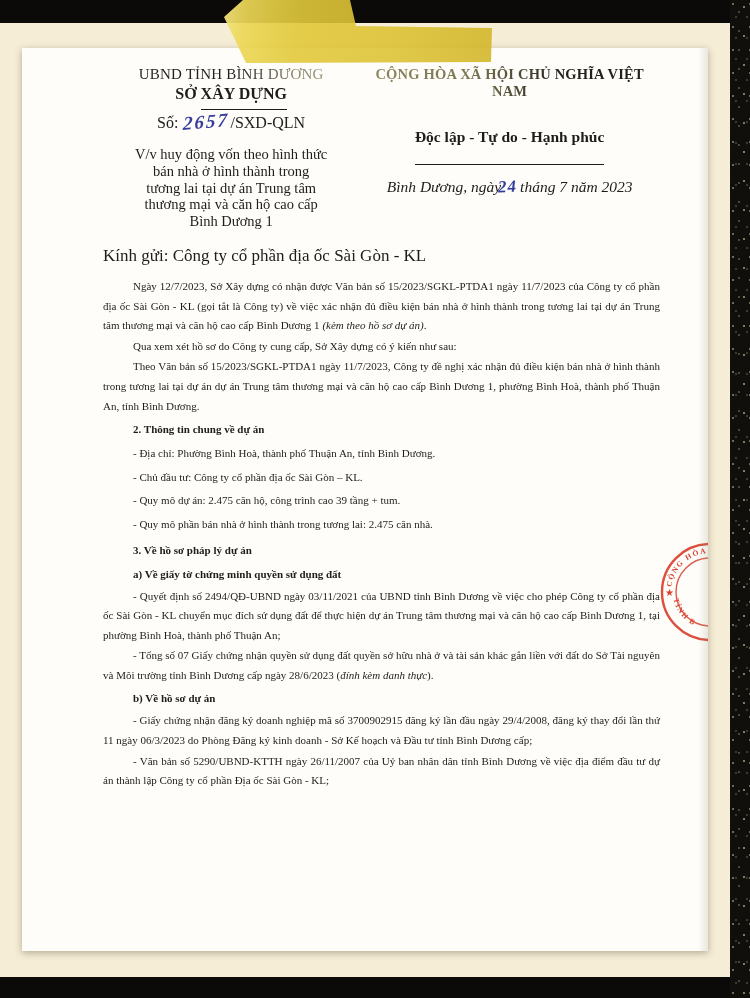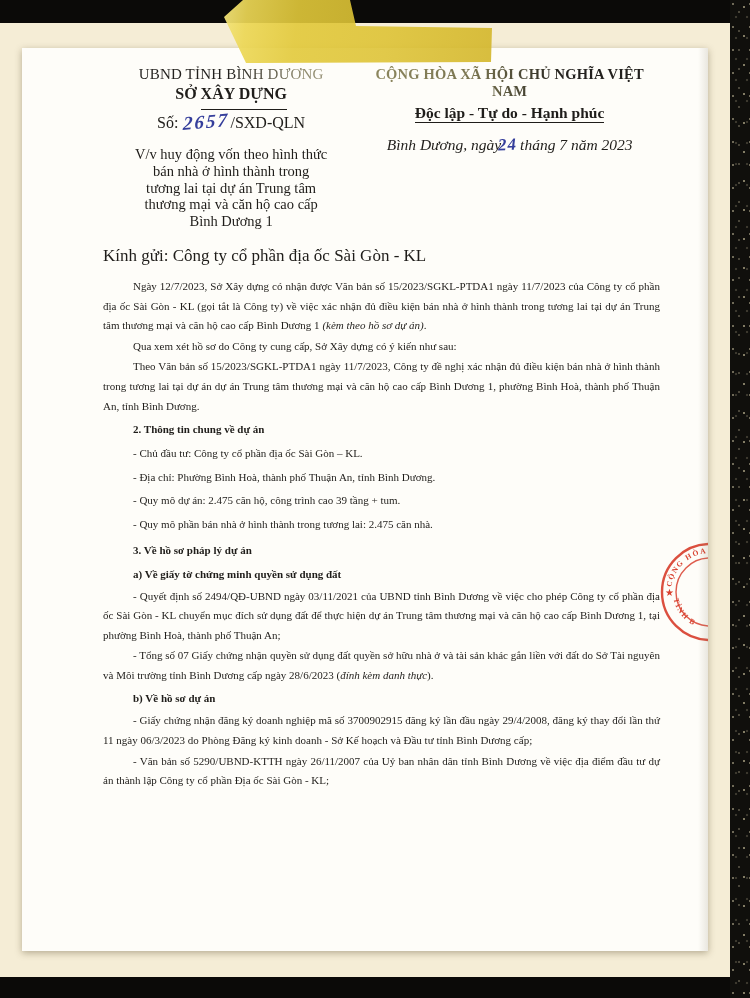--- a/index.html
+++ b/index.html
@@ -16,34 +16,34 @@
   
   .mat{position:absolute;left:0;top:23px;width:730px;height:954px;background:#f5edd6;}
   
   .paper{position:absolute;left:22px;top:48px;width:686px;height:903px;background:#fefdf9;
          overflow:hidden;box-shadow:0 2px 7px rgba(60,45,15,.35);color:#1f1d1a;}
   .paper::after{content:"";position:absolute;top:0;right:0;width:10px;height:100%;
          background:linear-gradient(to left, rgba(140,130,105,.18), rgba(140,130,105,0));pointer-events:none;}
   .paper-inner{position:relative;padding:18px 48px 0 81px;}
 
   
-  .hdr{display:flex;width:100%;}
+  .hdr{display:flex;width:100%;justify-content:flex-end;}
   .hdr-left{width:46%;text-align:center;}
   .hdr-right{width:54%;text-align:center;}
   .agency-parent{font-size:15px;letter-spacing:.2px;}
   .agency-name{font-size:16px;font-weight:bold;margin-top:2px;}
   .agency-name .und{border-bottom:1.5px solid #1f1d1a;padding-bottom:7px;}
   .doc-number{font-size:16px;margin-top:8px;}
   .hand{color:#353e9b;font-style:italic;font-weight:bold;display:inline-block;}
   .hand-number{font-size:19px;letter-spacing:2px;transform:rotate(-5deg) skewX(-8deg);margin:0 1px;}
   .hand-day{font-size:17px;letter-spacing:1px;transform:rotate(-3deg);margin:0 -1px 0 -3px;}
   .subject{font-size:14.5px;line-height:16.8px;margin:13px auto 0;width:224px;white-space:pre-line;}
   .national-motto-1{font-size:14.5px;font-weight:bold;letter-spacing:.2px;}
   .national-motto-2{font-size:15.5px;font-weight:bold;margin-top:4px;}
-  .national-motto-2 .und2{border-bottom:1.6px solid #1f1d1a;padding-bottom:0;display:inline-block;}
+  .national-motto-2 .und2{border-bottom:1.6px solid #1f1d1a;padding-bottom:18px;display:inline-block;margin-top:24px;}
   .place-date{font-size:15.5px;font-style:italic;margin-top:12px;}
   
   .fade-right{background:linear-gradient(90deg,#23211e 50%,#8f8a6d 78%,#98927a 100%);
     -webkit-background-clip:text;background-clip:text;color:transparent;}
   .fade-left{background:linear-gradient(90deg,#8f8960 0%,#7a7550 38%,#23211e 68%);
     -webkit-background-clip:text;background-clip:text;color:transparent;}
 
   .recipient{text-align:left;font-size:17px;margin-top:16px;}
 
   .body-flow{margin-top:11px;font-size:11px;}
@@ -91,22 +91,22 @@
         </div>
       </div>
 
       <div class="recipient">Kính gửi: Công ty cổ phần địa ốc Sài Gòn - KL</div>
 
       <div class="body-flow">
           <div class="para"><span>Ngày 12/7/2023, Sở Xây dựng có nhận được Văn bản số 15/2023/SGKL-PTDA1 ngày 11/7/2023 của Công ty cổ phần địa ốc Sài Gòn - KL (gọi tắt là Công ty) về việc xác nhận đủ điều kiện bán nhà ở hình thành trong tương lai tại dự án Trung tâm thương mại và căn hộ cao cấp Bình Dương 1 </span><span class="it">(kèm theo hồ sơ dự án)</span><span>.</span></div>
           <div class="para"><span>Qua xem xét hồ sơ do Công ty cung cấp, Sở Xây dựng có ý kiến như sau:</span></div>
           <div class="para"><span>Theo Văn bản số 15/2023/SGKL-PTDA1 ngày 11/7/2023, Công ty đề nghị xác nhận đủ điều kiện bán nhà ở hình thành trong tương lai tại dự án dự án Trung tâm thương mại và căn hộ cao cấp Bình Dương 1, phường Bình Hoà, thành phố Thuận An, tỉnh Bình Dương.</span></div>
           <div class="heading"><span>2. Thông tin chung về dự án</span></div>
+          <div class="line-item"><span>- Địa chỉ: Phường Bình Hoà, thành phố Thuận An, tỉnh Bình Dương.</span></div>
           <div class="line-item"><span>- Chủ đầu tư: Công ty cổ phần địa ốc Sài Gòn – KL.</span></div>
-          <div class="line-item"><span>- Địa chỉ: Phường Bình Hoà, thành phố Thuận An, tỉnh Bình Dương.</span></div>
           <div class="line-item"><span>- Quy mô dự án: 2.475 căn hộ, công trình cao 39 tầng + tum.</span></div>
           <div class="line-item"><span>- Quy mô phần bán nhà ở hình thành trong tương lai: 2.475 căn nhà.</span></div>
           <div class="heading"><span>3. Về hồ sơ pháp lý dự án</span></div>
           <div class="heading"><span>a) Về giấy tờ chứng minh quyền sử dụng đất</span></div>
           <div class="para"><span>- Quyết định số 2494/QĐ-UBND ngày 03/11/2021 của UBND tỉnh Bình Dương về việc cho phép Công ty cổ phần địa ốc Sài Gòn - KL chuyển mục đích sử dụng đất để thực hiện dự án Trung tâm thương mại và căn hộ cao cấp Bình Dương 1, tại phường Bình Hoà, thành phố Thuận An;</span></div>
           <div class="para"><span>- Tổng số 07 Giấy chứng nhận quyền sử dụng đất quyền sở hữu nhà ở và tài sản khác gắn liền với đất do Sở Tài nguyên và Môi trường tỉnh Bình Dương cấp ngày 28/6/2023 (</span><span class="it">đính kèm danh thực</span><span>).</span></div>
           <div class="heading"><span>b) Về hồ sơ dự án</span></div>
           <div class="para"><span>- Giấy chứng nhận đăng ký doanh nghiệp mã số 3700902915 đăng ký lần đầu ngày 29/4/2008, đăng ký thay đổi lần thứ 11 ngày 06/3/2023 do Phòng Đăng ký kinh doanh - Sở Kế hoạch và Đầu tư tỉnh Bình Dương cấp;</span></div>
           <div class="para"><span>- Văn bản số 5290/UBND-KTTH ngày 26/11/2007 của Uỷ ban nhân dân tỉnh Bình Dương về việc địa điểm đầu tư dự án thành lập Công ty cổ phần Địa ốc Sài Gòn - KL;</span></div>
         </div>

